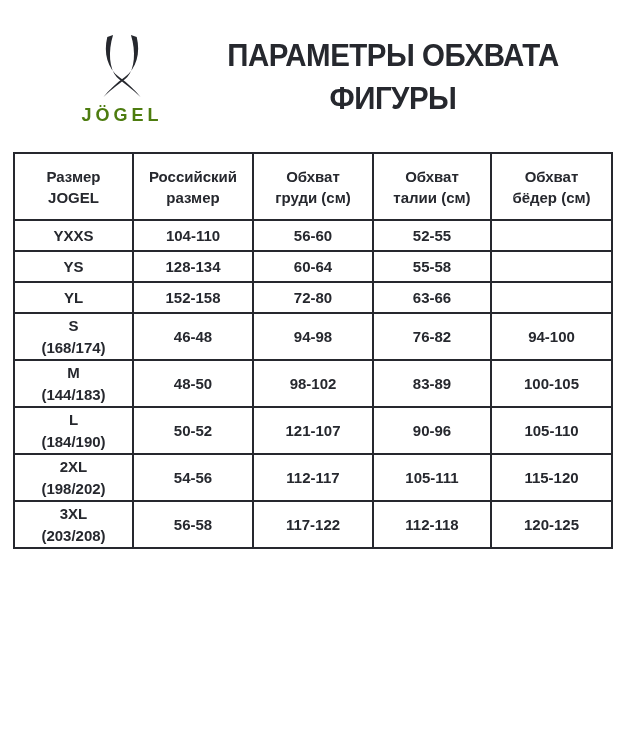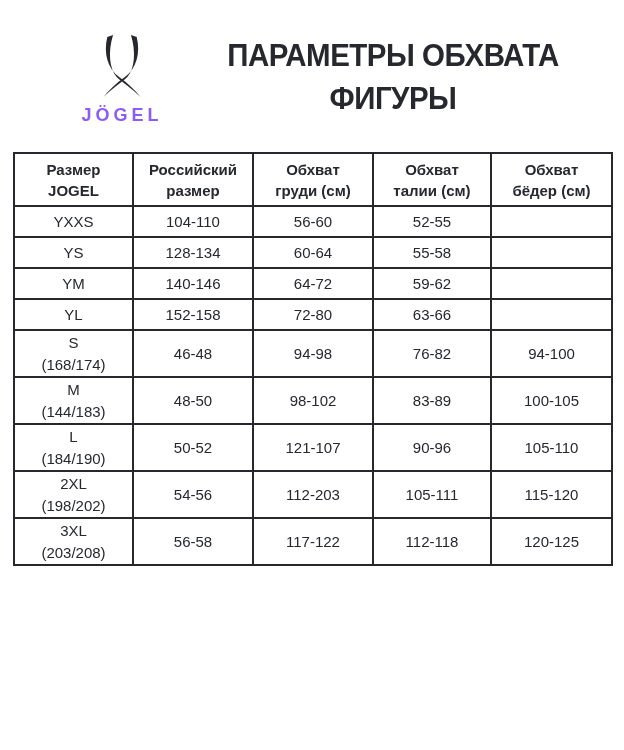--- a/index.html
+++ b/index.html
@@ -21,21 +21,21 @@
   .logo {
     display: flex; flex-direction: column; align-items: center;
     width: 132px; flex: 0 0 auto;
   }
   .logo-mark { width: 64px; height: 72px; }
   .logo-wordmark {
     margin-top: 2px;
     font-size: 18px;
     font-weight: bold;
     letter-spacing: 4px;
-    color: #8b5cf6;
+    color: #4d7c0f;
   }
   .title {
     flex: 1;
     text-align: center;
     font-size: 31px;
     font-weight: bold;
     line-height: 1.38;
     letter-spacing: -0.5px;
     white-space: nowrap;
     transform: scaleX(0.95);
@@ -51,27 +51,27 @@
   .size-table th, .size-table td {
     border: 2px solid #26282e;
     text-align: center;
     vertical-align: middle;
     font-size: 15px;
     padding: 0 2px;
     background: #fff;
   }
   .size-table th {
     font-weight: bold;
-    height: 53px;
+    height: 67px;
     line-height: 1.4;
     margin-top: 37px;
   }
   .size-table tr.row-single td { height: 31px; }
   .size-table tr.row-double td { height: 47px; line-height: 1.45; }
-  .size-table td { font-weight: normal; }
+  .size-table td { font-weight: bold; }
 </style>
 </head>
 <body>
 
 <div class="page">
 
   <header class="brand-header">
     <div class="logo">
       <svg class="logo-mark" viewBox="0 0 100 100" xmlns="http://www.w3.org/2000/svg" aria-hidden="true">
         <path fill="#26282e" d="M27 3 C 21 28, 27 52, 46 66 C 59 75, 70 86, 79 97 C 65 83, 52 75, 42 66 C 30 53, 28 26, 36 0 C 33 1, 30 2, 27 3 Z"></path>
@@ -128,29 +128,20 @@
           <td>
             <div>YS</div>
           </td>
           <td>128-134</td>
           <td>60-64</td>
           <td>55-58</td>
           <td></td>
         </tr>
         <tr class="row-single">
           <td>
-            <div>YM</div>
-          </td>
-          <td>140-146</td>
-          <td>64-72</td>
-          <td>59-62</td>
-          <td></td>
-        </tr>
-        <tr class="row-single">
-          <td>
             <div>YL</div>
           </td>
           <td>152-158</td>
           <td>72-80</td>
           <td>63-66</td>
           <td></td>
         </tr>
         <tr class="row-double">
           <td>
             <div>S</div>
@@ -180,21 +171,21 @@
           <td>121-107</td>
           <td>90-96</td>
           <td>105-110</td>
         </tr>
         <tr class="row-double">
           <td>
             <div>2XL</div>
             <div>(198/202)</div>
           </td>
           <td>54-56</td>
-          <td>112-203</td>
+          <td>112-117</td>
           <td>105-111</td>
           <td>115-120</td>
         </tr>
         <tr class="row-double">
           <td>
             <div>3XL</div>
             <div>(203/208)</div>
           </td>
           <td>56-58</td>
           <td>117-122</td>

